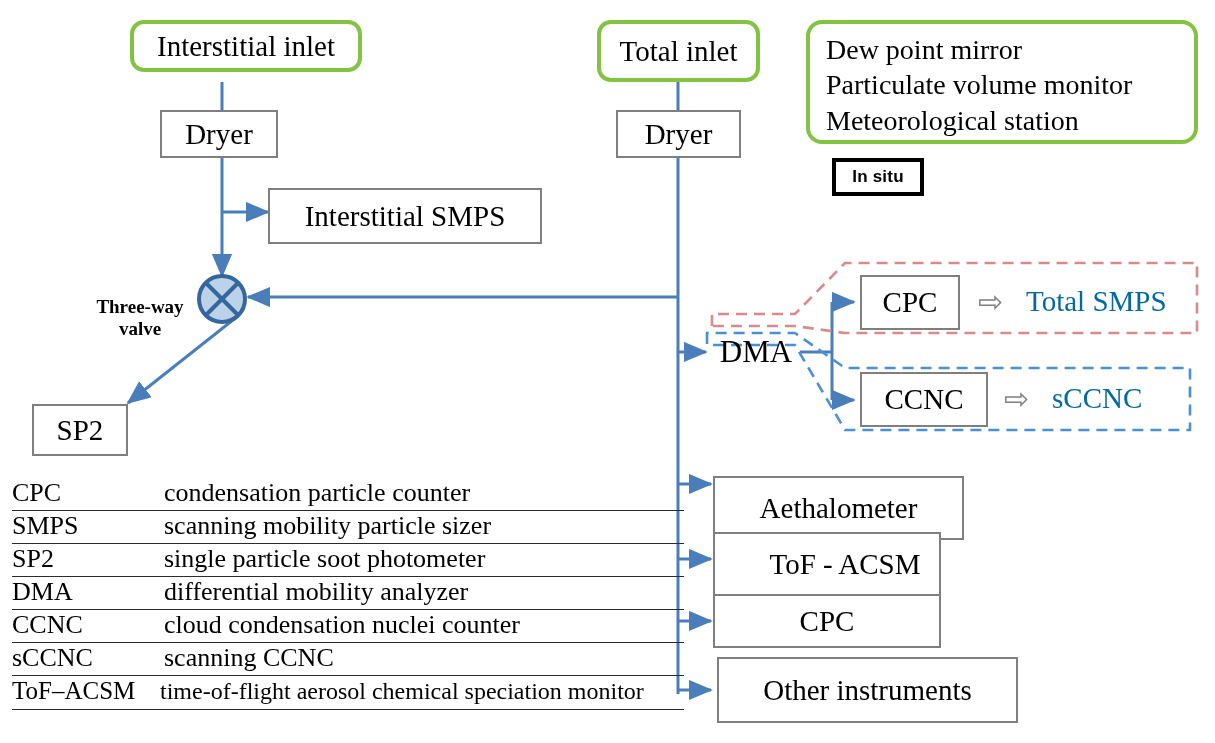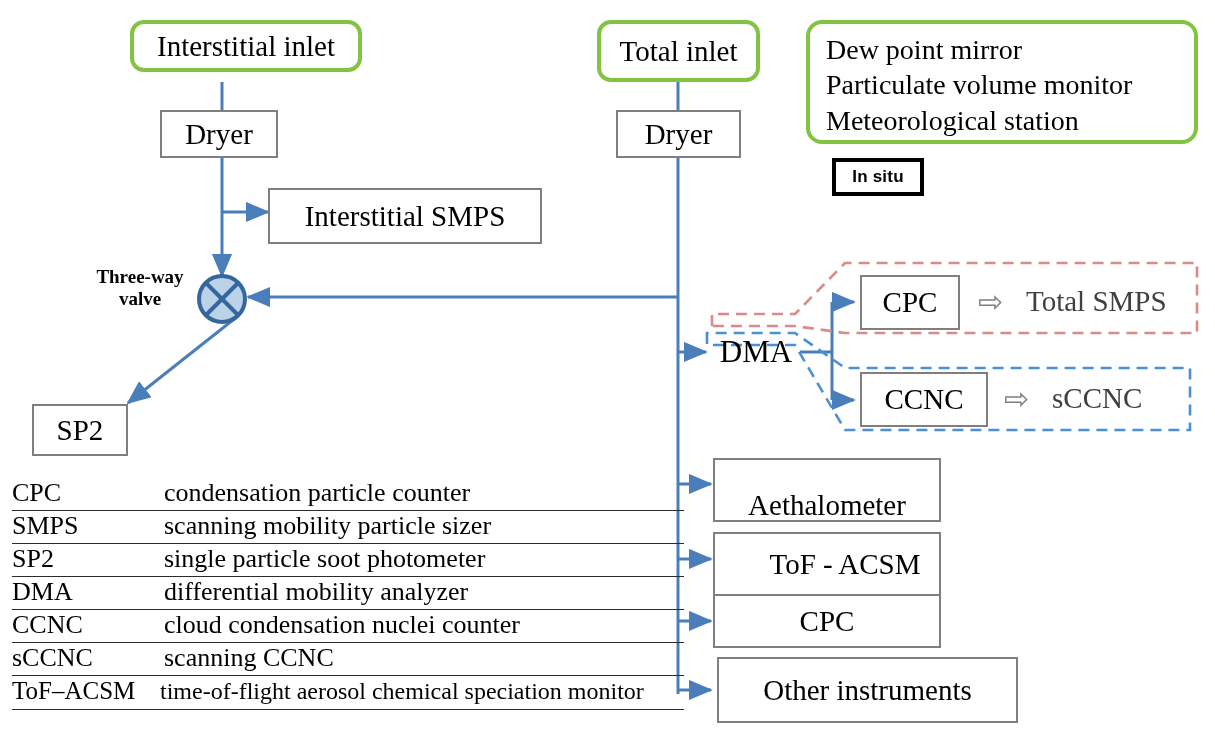--- a/index.html
+++ b/index.html
@@ -52,32 +52,33 @@
 
   .valve-label{
     position:absolute;
     font-family:"Liberation Serif", serif;
     font-weight:bold;
     font-size:19px;
     line-height:1.15;
     text-align:center;
     color:#000;
     white-space:nowrap;
+    margin-top:30px;
   }
 
   .dblarrow{
     position:absolute;
     font-size:30px;
     color:#808080;
     line-height:1;
   }
   .outlabel{
     position:absolute;
     font-size:29px;
-    color:#404040;
+    color:#0369a1;
     white-space:nowrap;
     line-height:1;
   }
 
   
   #legend{
     position:absolute;
     left:12px;top:478px;
     width:672px;
   }
@@ -202,21 +203,21 @@
   <div class="dblarrow" style="left:978px;top:287px;">⇨</div>
   <div class="outlabel" style="left:1026px;top:287px;">Total SMPS</div>
 
   <div class="node box" style="left:860px;top:372px;width:128px;height:55px;">
     <span>CCNC</span>
   </div>
 
   <div class="dblarrow" style="left:1004px;top:384px;">⇨</div>
   <div class="outlabel" style="left:1052px;top:384px;">sCCNC</div>
 
-  <div class="node box" style="left:713px;top:458px;width:228px;height:64px;align-items:flex-end;">
+  <div class="node box" style="left:713px;top:476px;width:251px;height:64px;">
     <span>Aethalometer</span>
   </div>
 
   <div class="node box" style="left:713px;top:532px;width:228px;height:65px;padding-left:36px;">
     <span>ToF - ACSM</span>
   </div>
 
   <div class="node box" style="left:713px;top:594px;width:228px;height:54px;">
     <span>CPC</span>
   </div>

